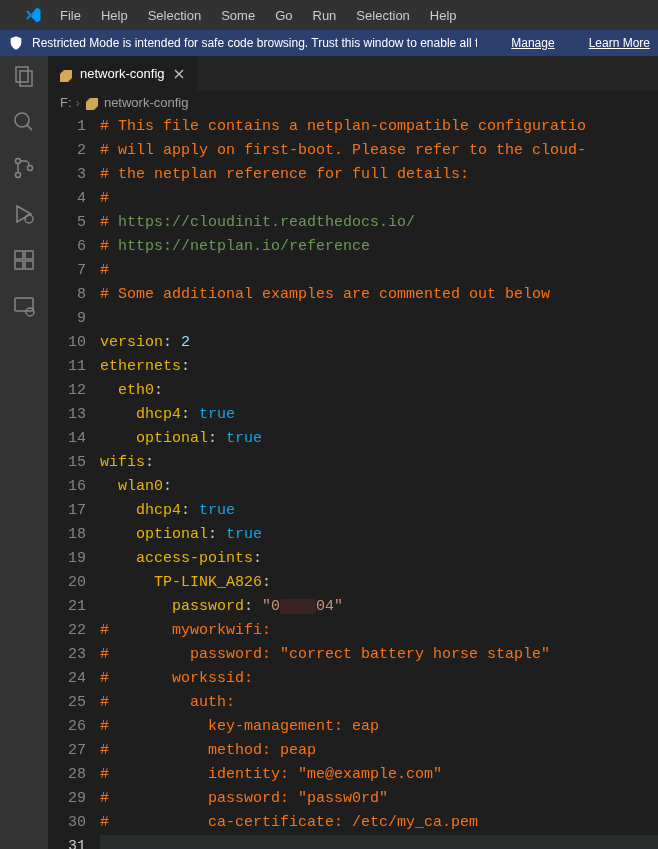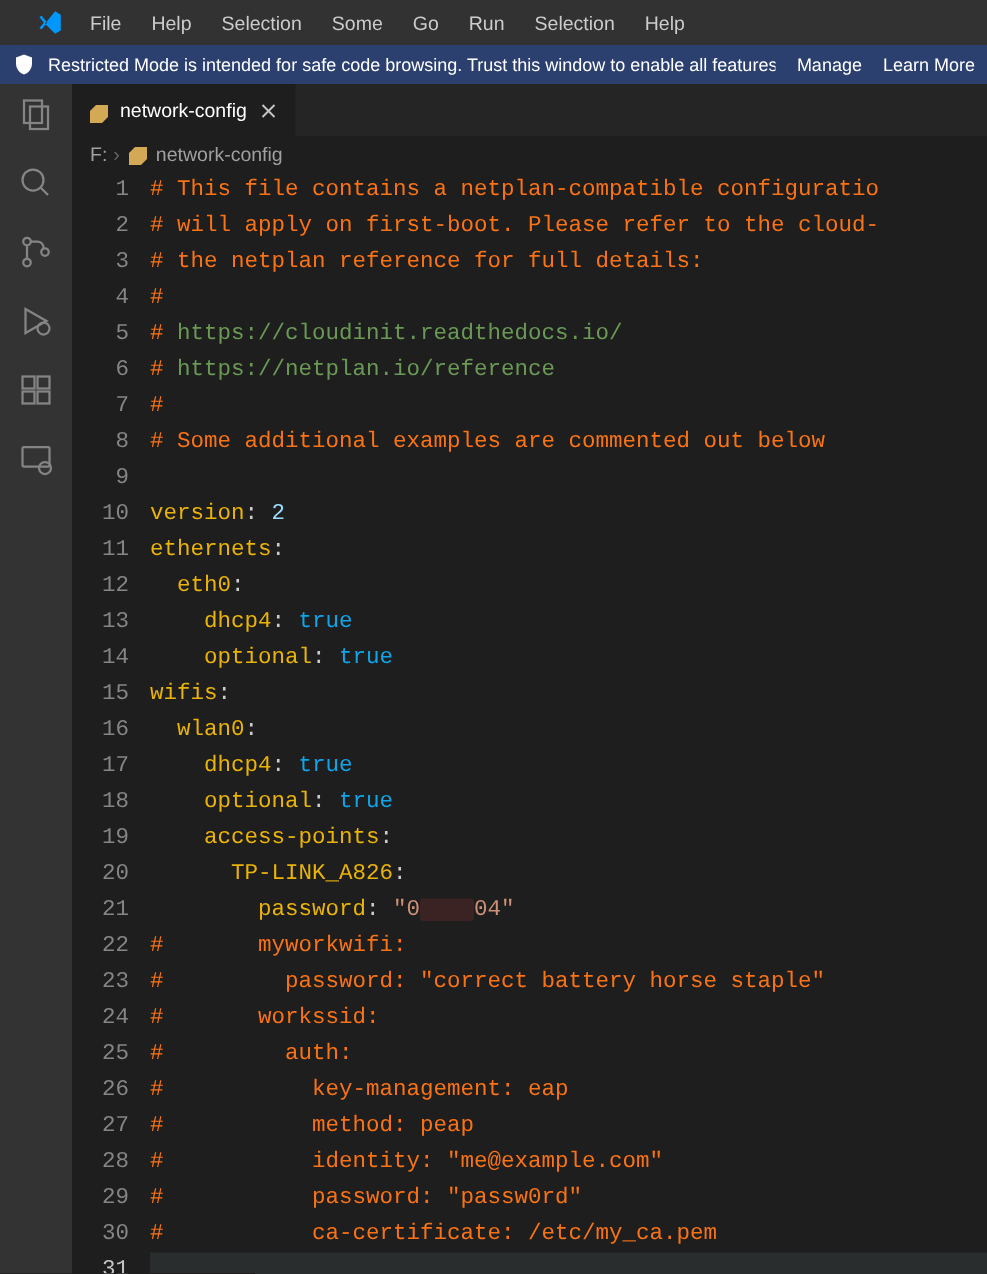--- a/index.html
+++ b/index.html
@@ -36,21 +36,21 @@
       height: 26px;
       display: flex;
       align-items: center;
       padding: 0 8px;
       color: #fff;
       font-size: 12px;
       gap: 8px;
     }
     .restricted-bar .shield { width: 16px; height: 16px; }
     .restricted-bar .msg { flex: 1; white-space: nowrap; overflow: hidden; }
-    .restricted-bar .link { cursor: pointer; margin-left: 6px; }
+    .restricted-bar .link { text-decoration: underline; cursor: pointer; margin-left: 26px; }
     .main { display: flex; height: calc(100% - 56px); }
     .activity-bar {
       width: 48px;
       background: #333333;
       display: flex;
       flex-direction: column;
       align-items: center;
       padding-top: 8px;
       gap: 22px;
     }

